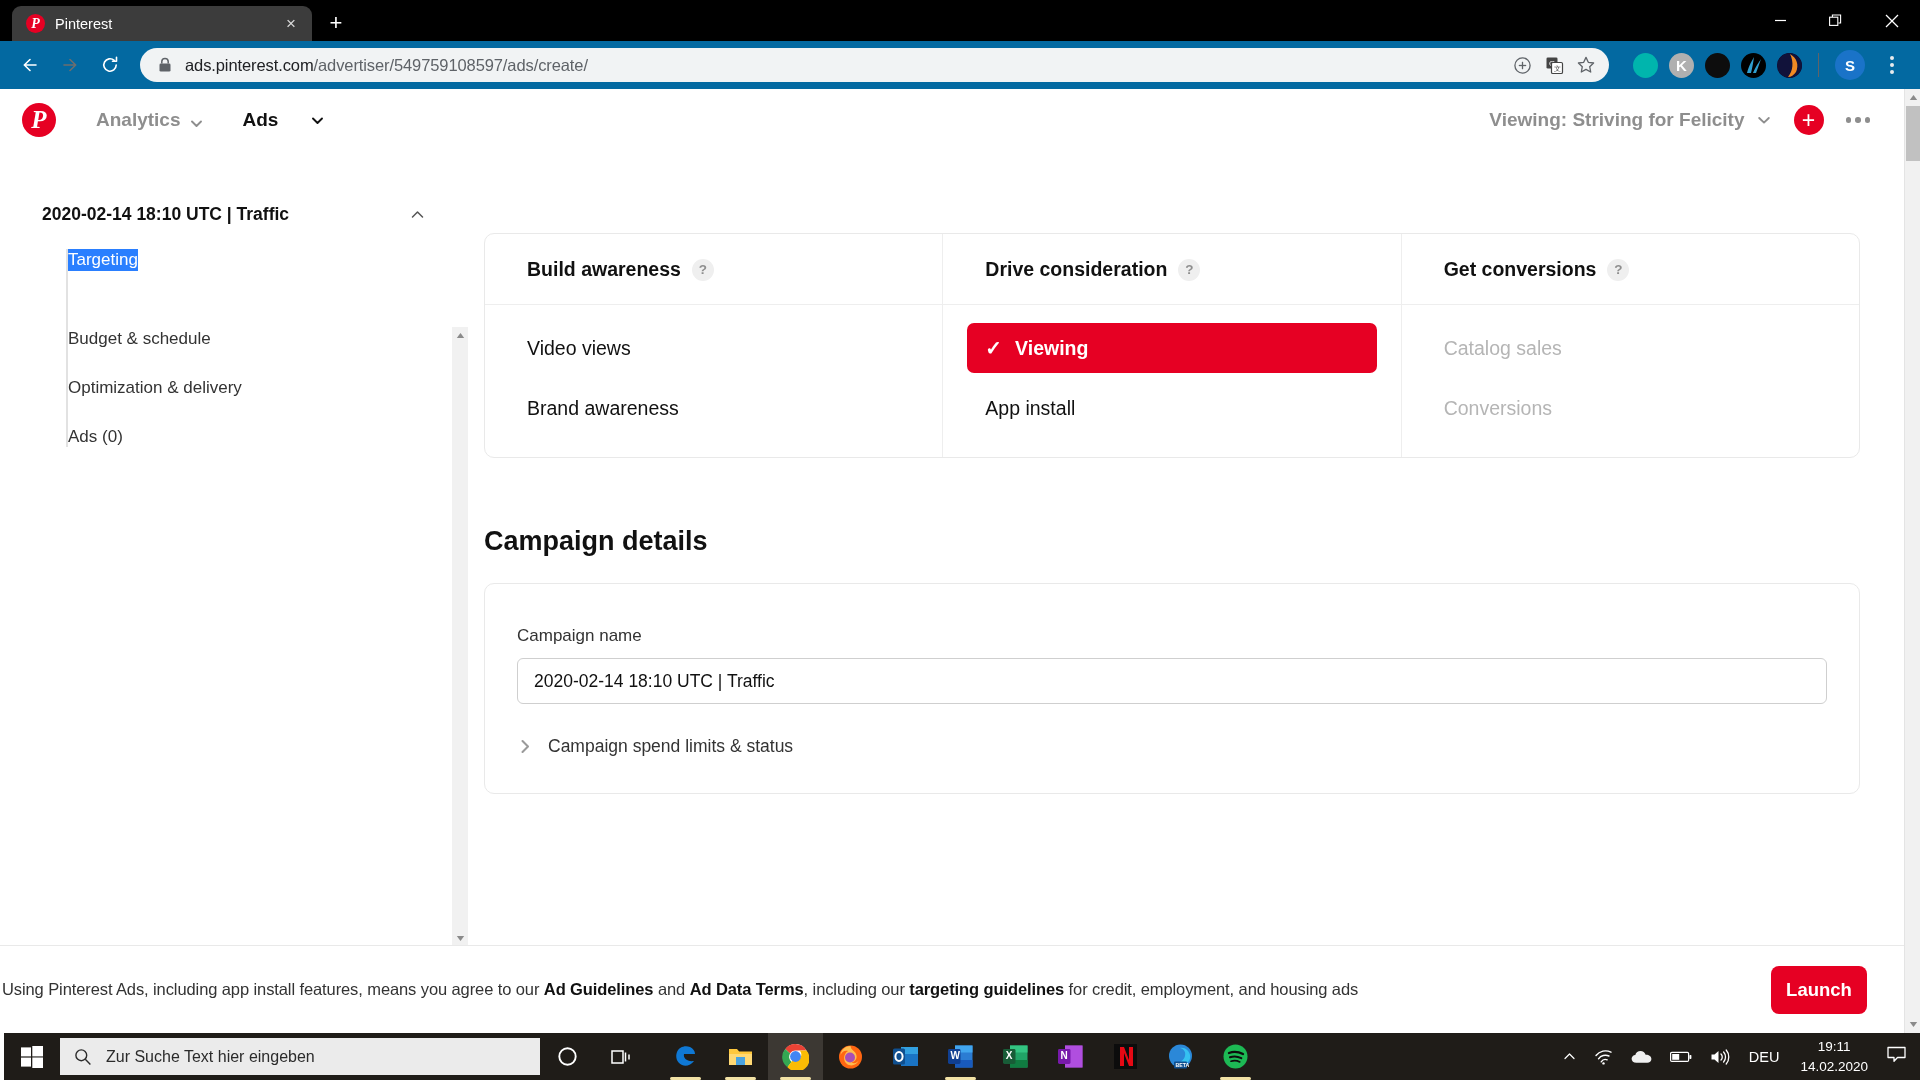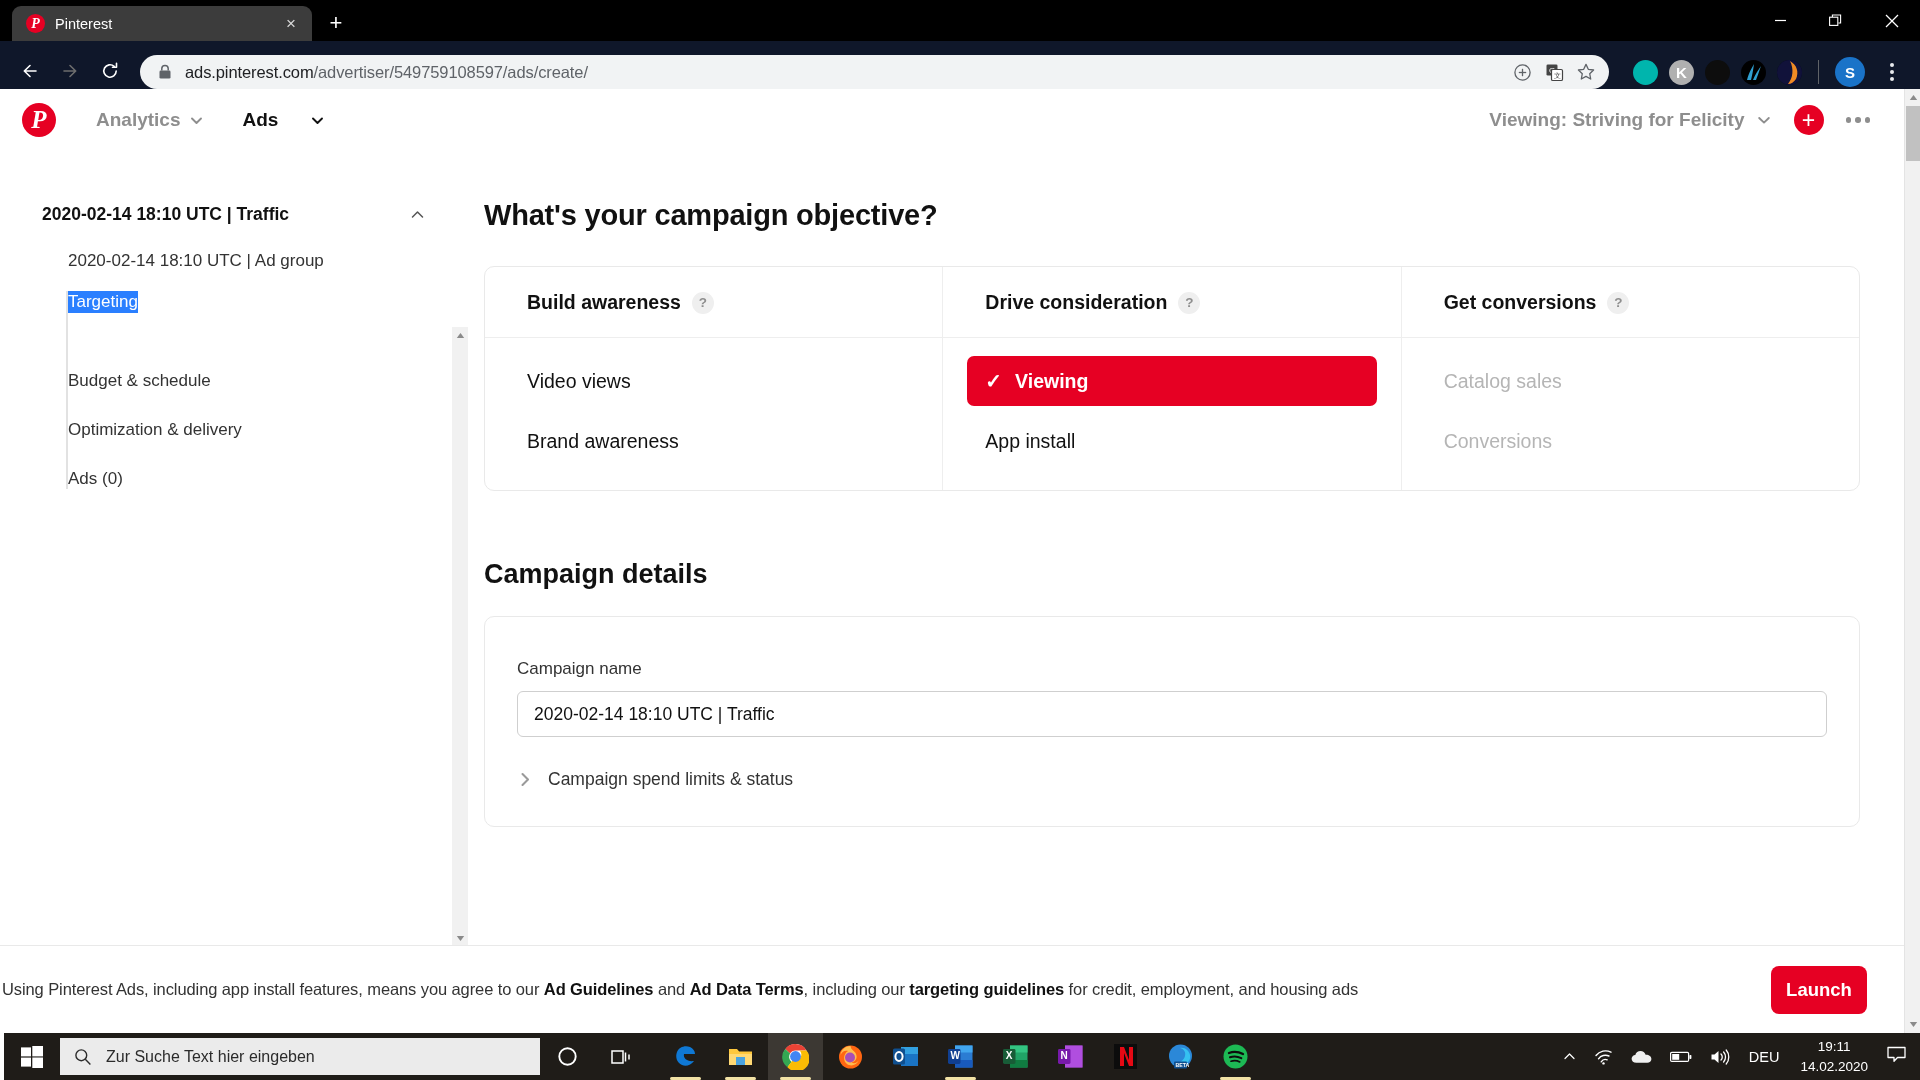--- a/index.html
+++ b/index.html
@@ -42,22 +42,22 @@
     display: flex; align-items: center; justify-content: center;
     margin-left: 8px; margin-bottom: 2px; cursor: pointer;
   }
   .wincontrols {
     position: absolute; right: 0; top: 0; height: 41px; display: flex;
   }
   .wc { width: 56px; height: 41px; display: flex; align-items: center; justify-content: center; color: #fff; cursor: pointer; }
   .wc svg { display: block; }
 
   .toolbar {
-    height: 48px; background: #0f172a;
-    display: flex; align-items: flex-end; padding: 0 12px; gap: 4px;
+    height: 48px; background: #0369a1;
+    display: flex; align-items: center; padding: 0 12px; gap: 4px;
   }
   .navbtn {
     width: 36px; height: 36px; border-radius: 50%;
     display: flex; align-items: center; justify-content: center;
     color: #ffffff; cursor: pointer; flex: none;
   }
   .navbtn.disabled { color: #6e6e6e; }
   .omnibox {
     flex: 1; height: 34px; background: #f1f3f4; border-radius: 17px;
     display: flex; align-items: center; padding: 0 10px 0 16px;
@@ -110,21 +110,21 @@
     width: 34px; height: 34px; border-radius: 50%; background: #e60023;
     color: #fff; display: flex; align-items: center; justify-content: center;
     font-family: "Liberation Serif", serif; font-style: italic;
     font-weight: bold; font-size: 25px; flex: none;
   }
   .pin-nav { display: flex; align-items: center; margin-left: 40px; gap: 38px; }
   .pin-nav-item {
     display: flex; align-items: center; gap: 9px; cursor: pointer;
     font-size: 19px; font-weight: bold;
   }
-  .pin-nav-item.muted { color: #8e8e8e; }
+  .pin-nav-item.muted { color: #8e8e8e; align-items: flex-end; }
   .pin-nav-item.active { color: #111111; gap: 32px; }
   .chev { display: block; }
   .pin-right { margin-left: auto; display: flex; align-items: center; gap: 22px; padding-right: 34px; }
   .viewing {
     display: flex; align-items: center; gap: 11px; font-size: 19px;
     font-weight: bold; color: #8e8e8e; cursor: pointer;
   }
   .plus-btn {
     width: 30px; height: 30px; border-radius: 50%; background: #e60023;
     color: #fff; display: flex; align-items: center; justify-content: center;
@@ -420,21 +420,20 @@
 
     <div class="body-split">
 
       <div class="sidebar">
         <div class="side-campaign">
           <span>2020-02-14 18:10 UTC | Traffic</span>
           <svg width="17" height="17" viewBox="0 0 17 17">
               <path d="M3.5 11 L8.5 6 L13.5 11" fill="none" stroke="#555" stroke-width="1.5" stroke-linecap="round" stroke-linejoin="round"></path>
             </svg>
         </div>
-        <div class="side-adgroup">2020-02-14 18:10 UTC | Ad group</div>
         <div class="side-children">
           <div><span class="side-child selected">Targeting</span></div>
           <div class="side-child" style="margin-top:29px">Budget &amp; schedule</div>
           <div class="side-child">Optimization &amp; delivery</div>
           <div class="side-child">Ads (0)</div>
         </div>
         <div class="side-scroll">
           <div class="arrow">
             <svg width="9" height="7" viewBox="0 0 9 7">
                 <path d="M4.5 1 L8.2 6 H0.8 Z" fill="#8a8a8a"></path>
@@ -442,21 +441,20 @@
           </div>
           <div class="arrow bot">
             <svg width="9" height="7" viewBox="0 0 9 7">
                 <path d="M4.5 6 L8.2 1 H0.8 Z" fill="#8a8a8a"></path>
               </svg>
           </div>
         </div>
       </div>
 
       <div class="main">
-        <div class="h1">What's your campaign objective?</div>
 
         <div class="obj-card">
           <div class="obj-col">
             <div class="obj-head">
               <span>Build awareness</span>
               <span class="qmark">?</span>
             </div>
             <div class="obj-body">
               <div class="obj-opt">Video views</div>
               <div class="obj-opt">Brand awareness</div>

